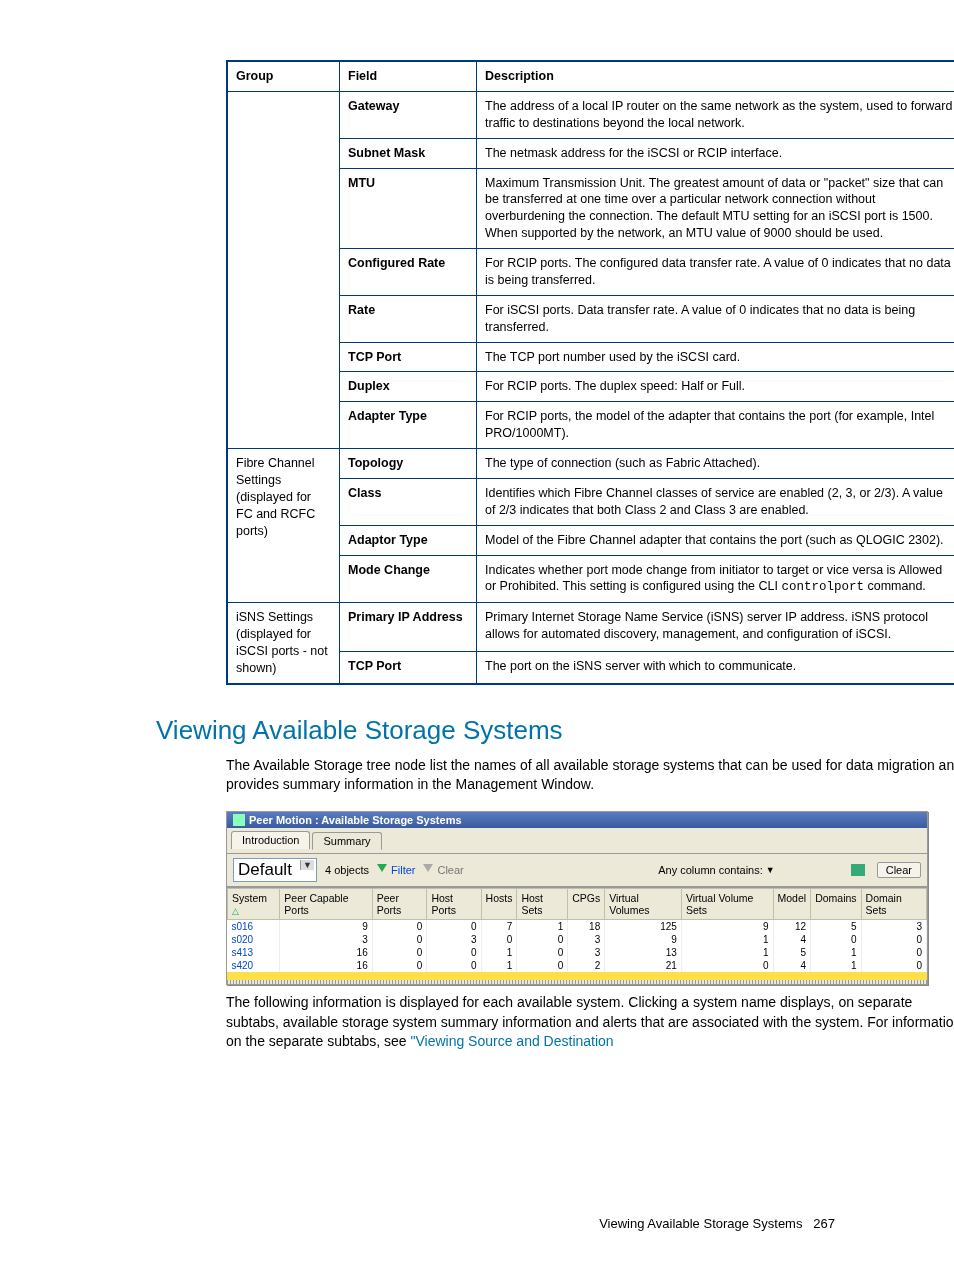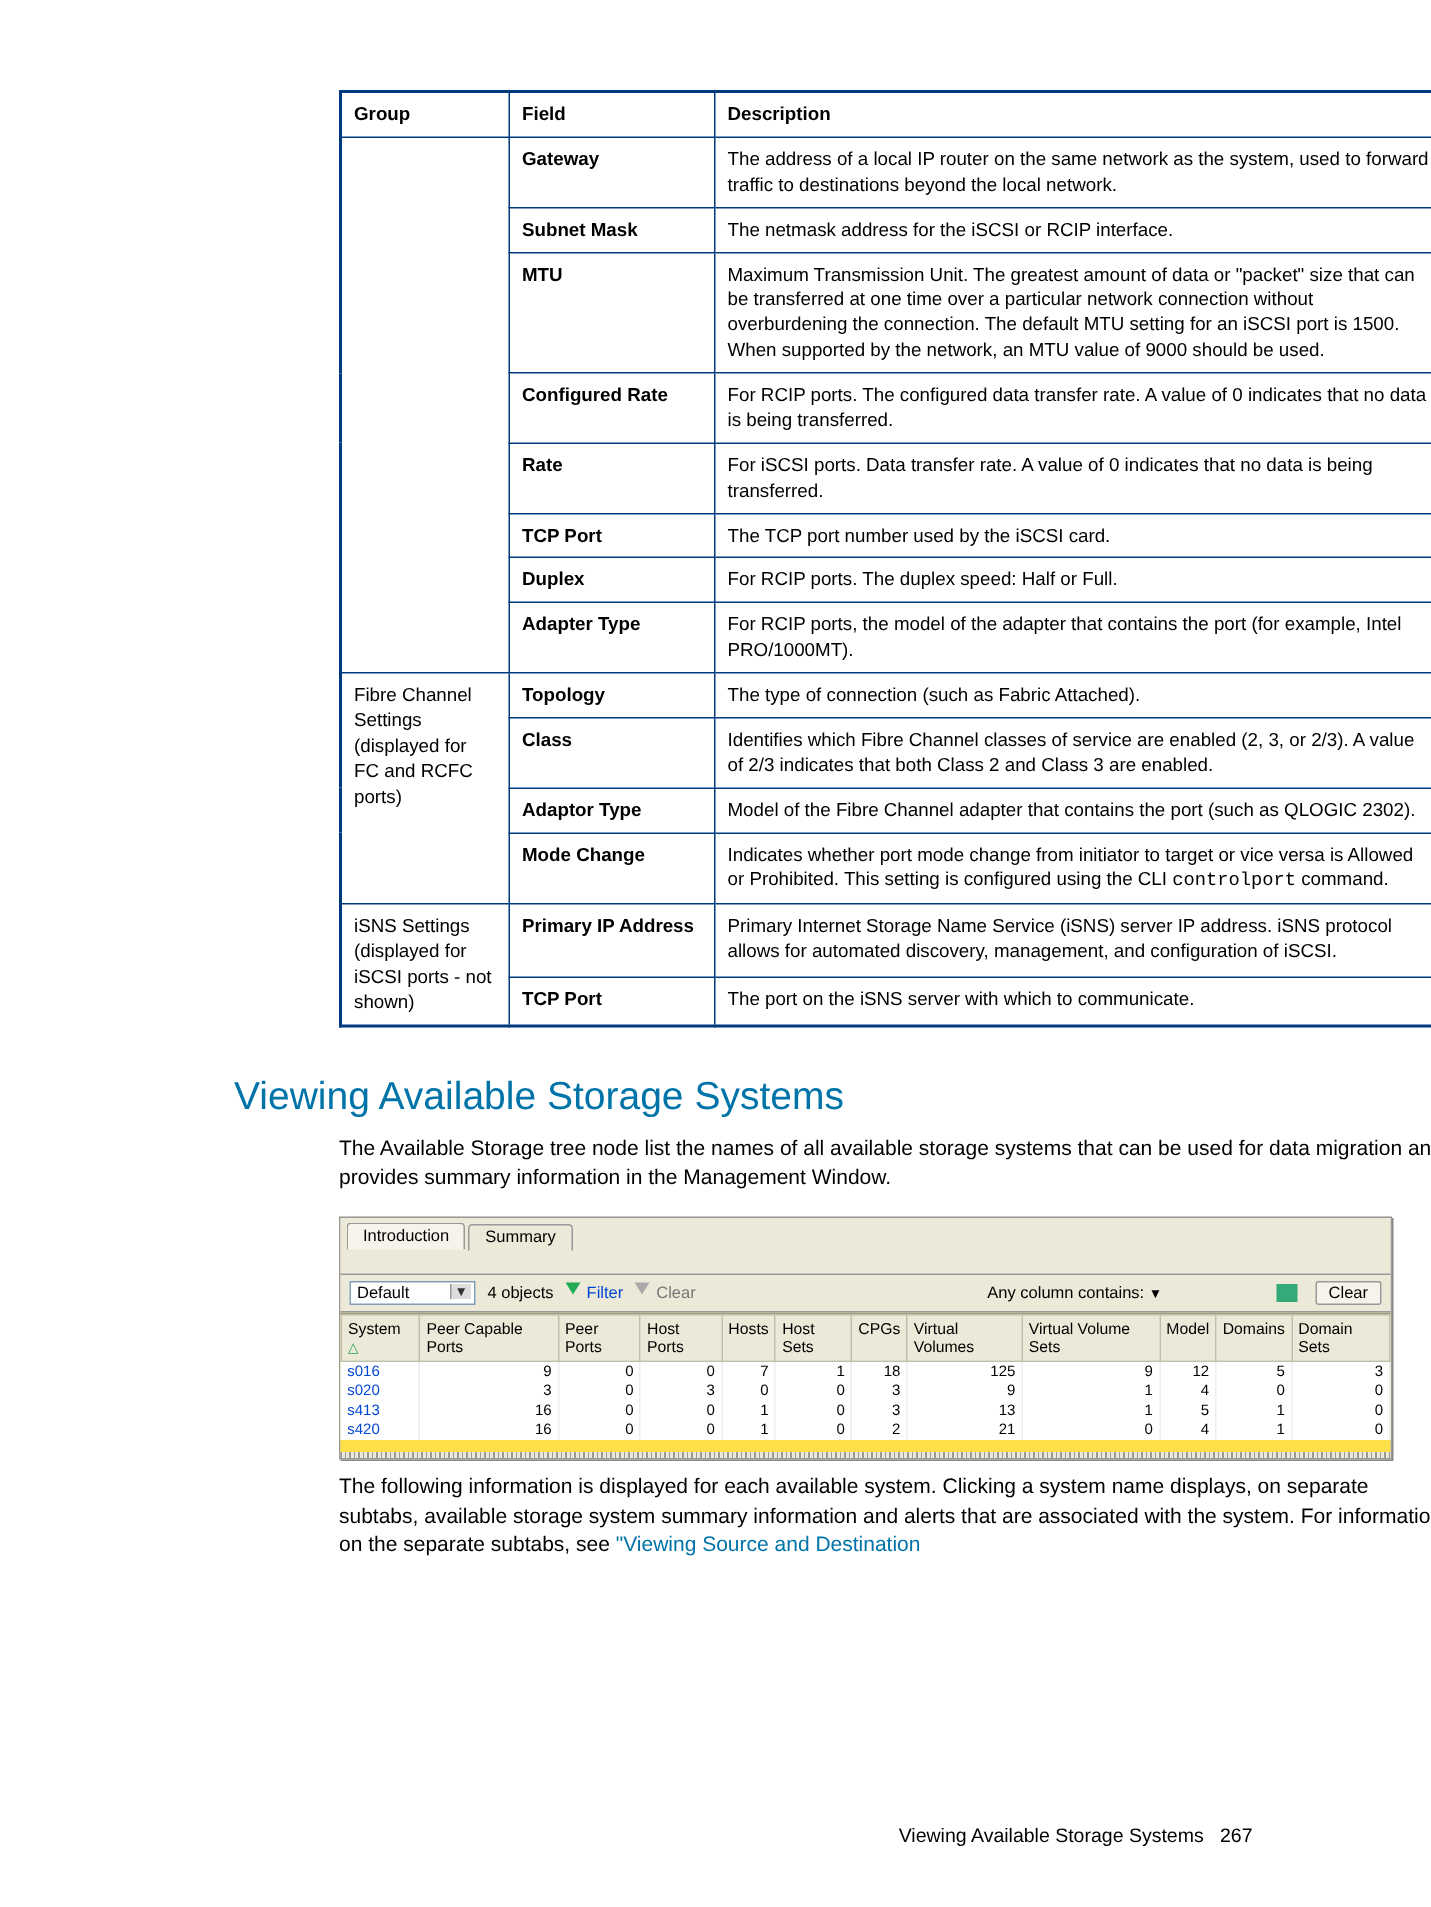--- a/index.html
+++ b/index.html
@@ -75,21 +75,21 @@
     display: flex;
     align-items: center;
   }
   .ss-titlebar .ss-icon {
     width: 12px; height: 12px;
     background: #8fb; margin-right: 4px;
     display: inline-block;
   }
   .ss-tabs {
     display: flex;
-    padding: 3px 4px 16px 4px;
+    padding: 3px 4px 4px 4px;
     background: #ece9d8;
     border-bottom: 1px solid #999;
   }
   .ss-tab {
     padding: 2px 10px;
     border: 1px solid #999;
     border-bottom: none;
     background: #f5f3ea;
     margin-right: 2px;
     font-size: 11px;
@@ -107,21 +107,21 @@
     align-items: center;
     padding: 4px 6px;
     background: #ece9d8;
     border-bottom: 1px solid #999;
     gap: 8px;
   }
   .ss-select {
     border: 1px solid #7f9db9;
     background: #fff;
     padding: 1px 18px 1px 4px;
-    font-size: 11px;
+    font-size: 17px;
     position: relative;
     cursor: default;
     width: 60px;
   }
   .ss-select::after {
     content: "▼";
     position: absolute;
     right: 2px; top: 1px;
     font-size: 9px;
     color: #333;
@@ -289,20 +289,24 @@
         <td>The port on the iSNS server with which to communicate.</td>
       </tr>
     </tbody>
   </table>
 
   <h2 class="section-title">Viewing Available Storage Systems</h2>
 
   <p class="body">The Available Storage tree node list the names of all available storage systems that can be used for data migration and provides summary information in the Management Window.</p>
 
   <div class="screenshot">
+    <div class="ss-titlebar">
+      <span class="ss-icon"></span>
+      <span>Peer Motion : Available Storage Systems</span>
+    </div>
     <div class="ss-tabs">
       <div class="ss-tab">Introduction</div>
       <div class="ss-tab active">Summary</div>
     </div>
     <div class="ss-toolbar">
       <div class="ss-select">Default</div>
       <span>4 objects</span>
       <span class="ss-link"><span class="filter-icon active"></span><span>Filter</span></span>
       <span class="ss-link disabled"><span class="filter-icon inactive"></span><span>Clear</span></span>
       <span class="spacer"></span>

